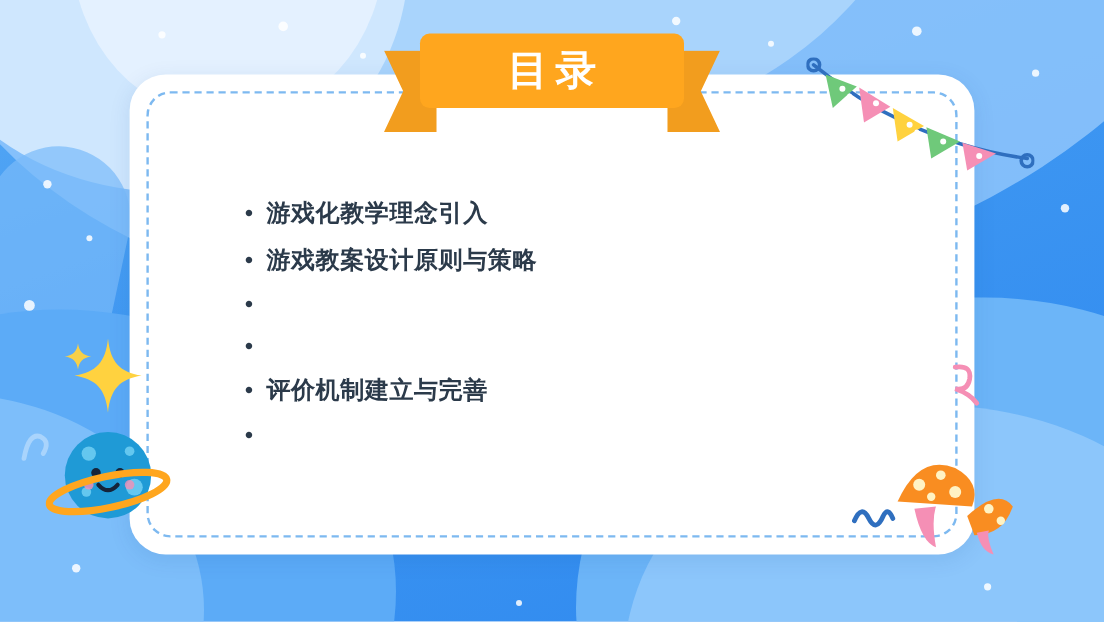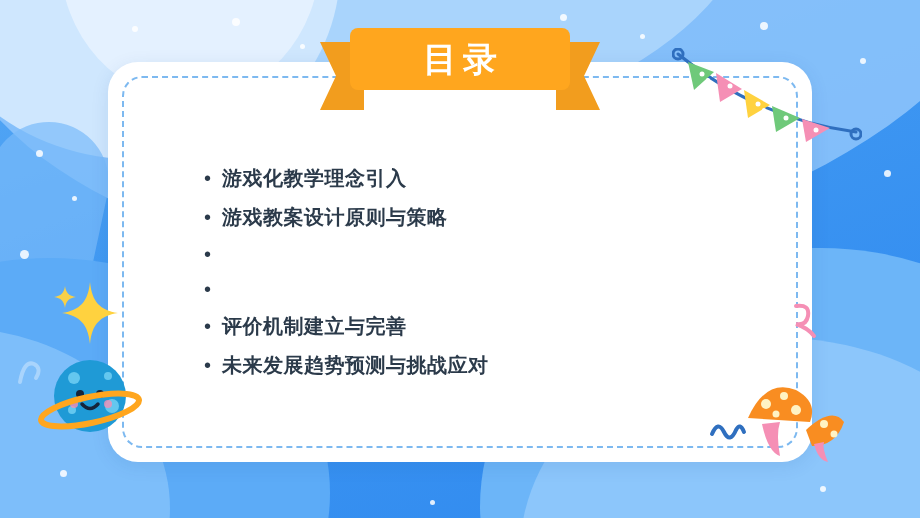--- a/index.html
+++ b/index.html
@@ -309,21 +309,20 @@
       </div>
       <div class="toc-item">
         <span class="toc-bullet">•</span>
       </div>
       <div class="toc-item">
         <span class="toc-bullet">•</span>
         <span class="toc-text">评价机制建立与完善</span>
       </div>
       <div class="toc-item">
         <span class="toc-bullet">•</span>
-        <span class="toc-text">未来发展趋势预测与挑战应对</span>
       </div>
     </div>
   </div>
 
   <div class="ribbon">
     <div class="ribbon-tail left"></div>
     <div class="ribbon-tail right"></div>
     <div class="ribbon-body">
       <span class="ribbon-title">目录</span>
     </div>

